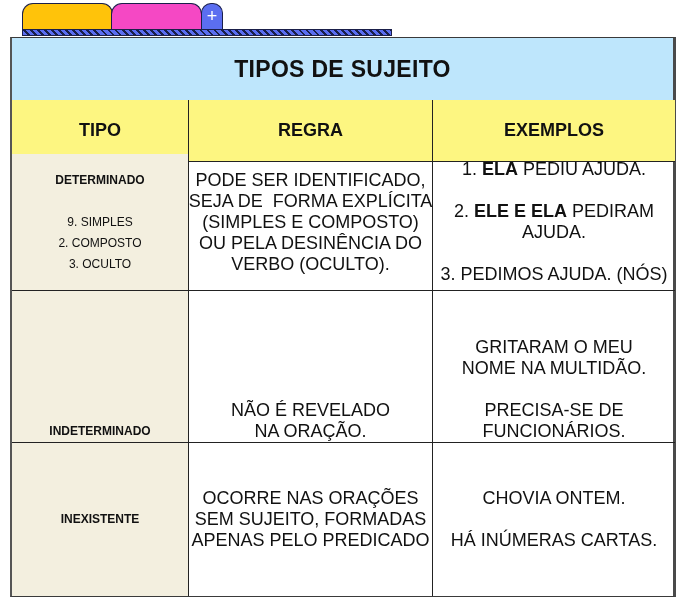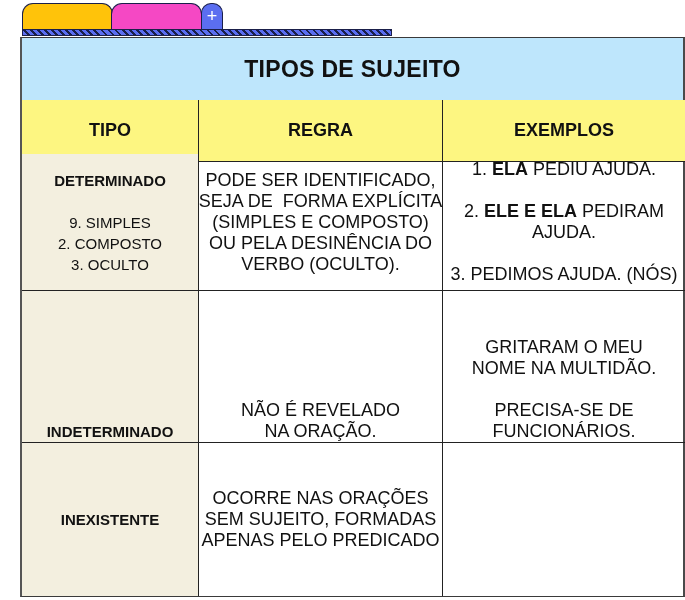--- a/index.html
+++ b/index.html
@@ -8,35 +8,35 @@
   .tabs { position:absolute; left:22px; top:3px; height:27px; }
   .tab { position:absolute; top:0; height:27px; border:1.5px solid #1a1f4a; border-bottom:none;
          border-radius:11px 11px 0 0; box-sizing:border-box; }
   .tab-yellow { left:0; width:91px; background:#ffc30a; }
   .tab-pink { left:89px; width:91px; background:#f548c4; }
   .tab-add { left:179px; width:22px; background:#5b6ef0; border-radius:10px 10px 0 0;
              color:#fff; font-size:18px; line-height:24px; text-align:center; }
   .hatch { position:absolute; left:22px; top:29px; width:370px; height:7px; box-sizing:border-box;
            border:1px solid #1a1f4a;
            background: repeating-linear-gradient(45deg, #5b6ef0 0 3px, #1a1f4a 3px 5px); }
-  .table { position:absolute; left:20px; top:37px; width:666px; height:560px; box-sizing:border-box;
+  .table { position:absolute; left:10px; top:37px; width:666px; height:560px; box-sizing:border-box;
            border:1.5px solid #3a3a3a; border-right:3px solid #4a4a4a; border-left:2px solid #555; }
   .title-band { position:absolute; left:0; top:0; right:0; height:62px; background:#bee6fc;
                 border-bottom:1.5px solid #333; display:flex; align-items:center; justify-content:center;
                 font-weight:bold; font-size:23px; letter-spacing:0.3px; }
   .hdr { position:absolute; top:62px; height:62px; background:#fdf681; border-bottom:1.5px solid #222;
          display:flex; align-items:center; justify-content:center; font-weight:bold; font-size:18px;
          box-sizing:border-box; }
   .c1 { left:0; width:177px; }
   .c2 { left:177px; width:244px; }
   .c3 { left:421px; width:242px; }
   .vl { border-right:1.5px solid #222; }
   .cell { position:absolute; box-sizing:border-box; display:flex; flex-direction:column;
           align-items:center; justify-content:center; text-align:center; font-size:18px; line-height:21px; }
-  .cell.type { background:#f3efdf; font-weight:bold; font-size:15px; }
+  .cell.type { background:#f3efdf; font-weight:bold; font-size:12px; }
   .r1 { top:116px; height:137px; border-bottom:1.5px solid #222; }
   .r2 { top:253px; height:152px; border-bottom:1.5px solid #222;justify-content:flex-end; }
   .r3 { top:405px; height:153px; }
   .gap { height:21px; }
   .light { font-weight:normal; }
   b { font-weight:bold;text-align:right; }
 </style>
 </head>
 <body>
 
@@ -92,13 +92,18 @@
   </div>
 
   <div class="cell type c1 vl r3">
     <span>INEXISTENTE</span>
   </div>
   <div class="cell c2 vl r3">
     <span>OCORRE NAS ORAÇÕES</span>
     <span>SEM SUJEITO, FORMADAS</span>
     <span>APENAS PELO PREDICADO</span>
   </div>
+  <div class="cell c3 r3">
+    <span>CHOVIA ONTEM.</span>
+    <div class="gap"></div>
+    <span>HÁ INÚMERAS CARTAS.</span>
+  </div>
 </div>
 
 </body></html>

